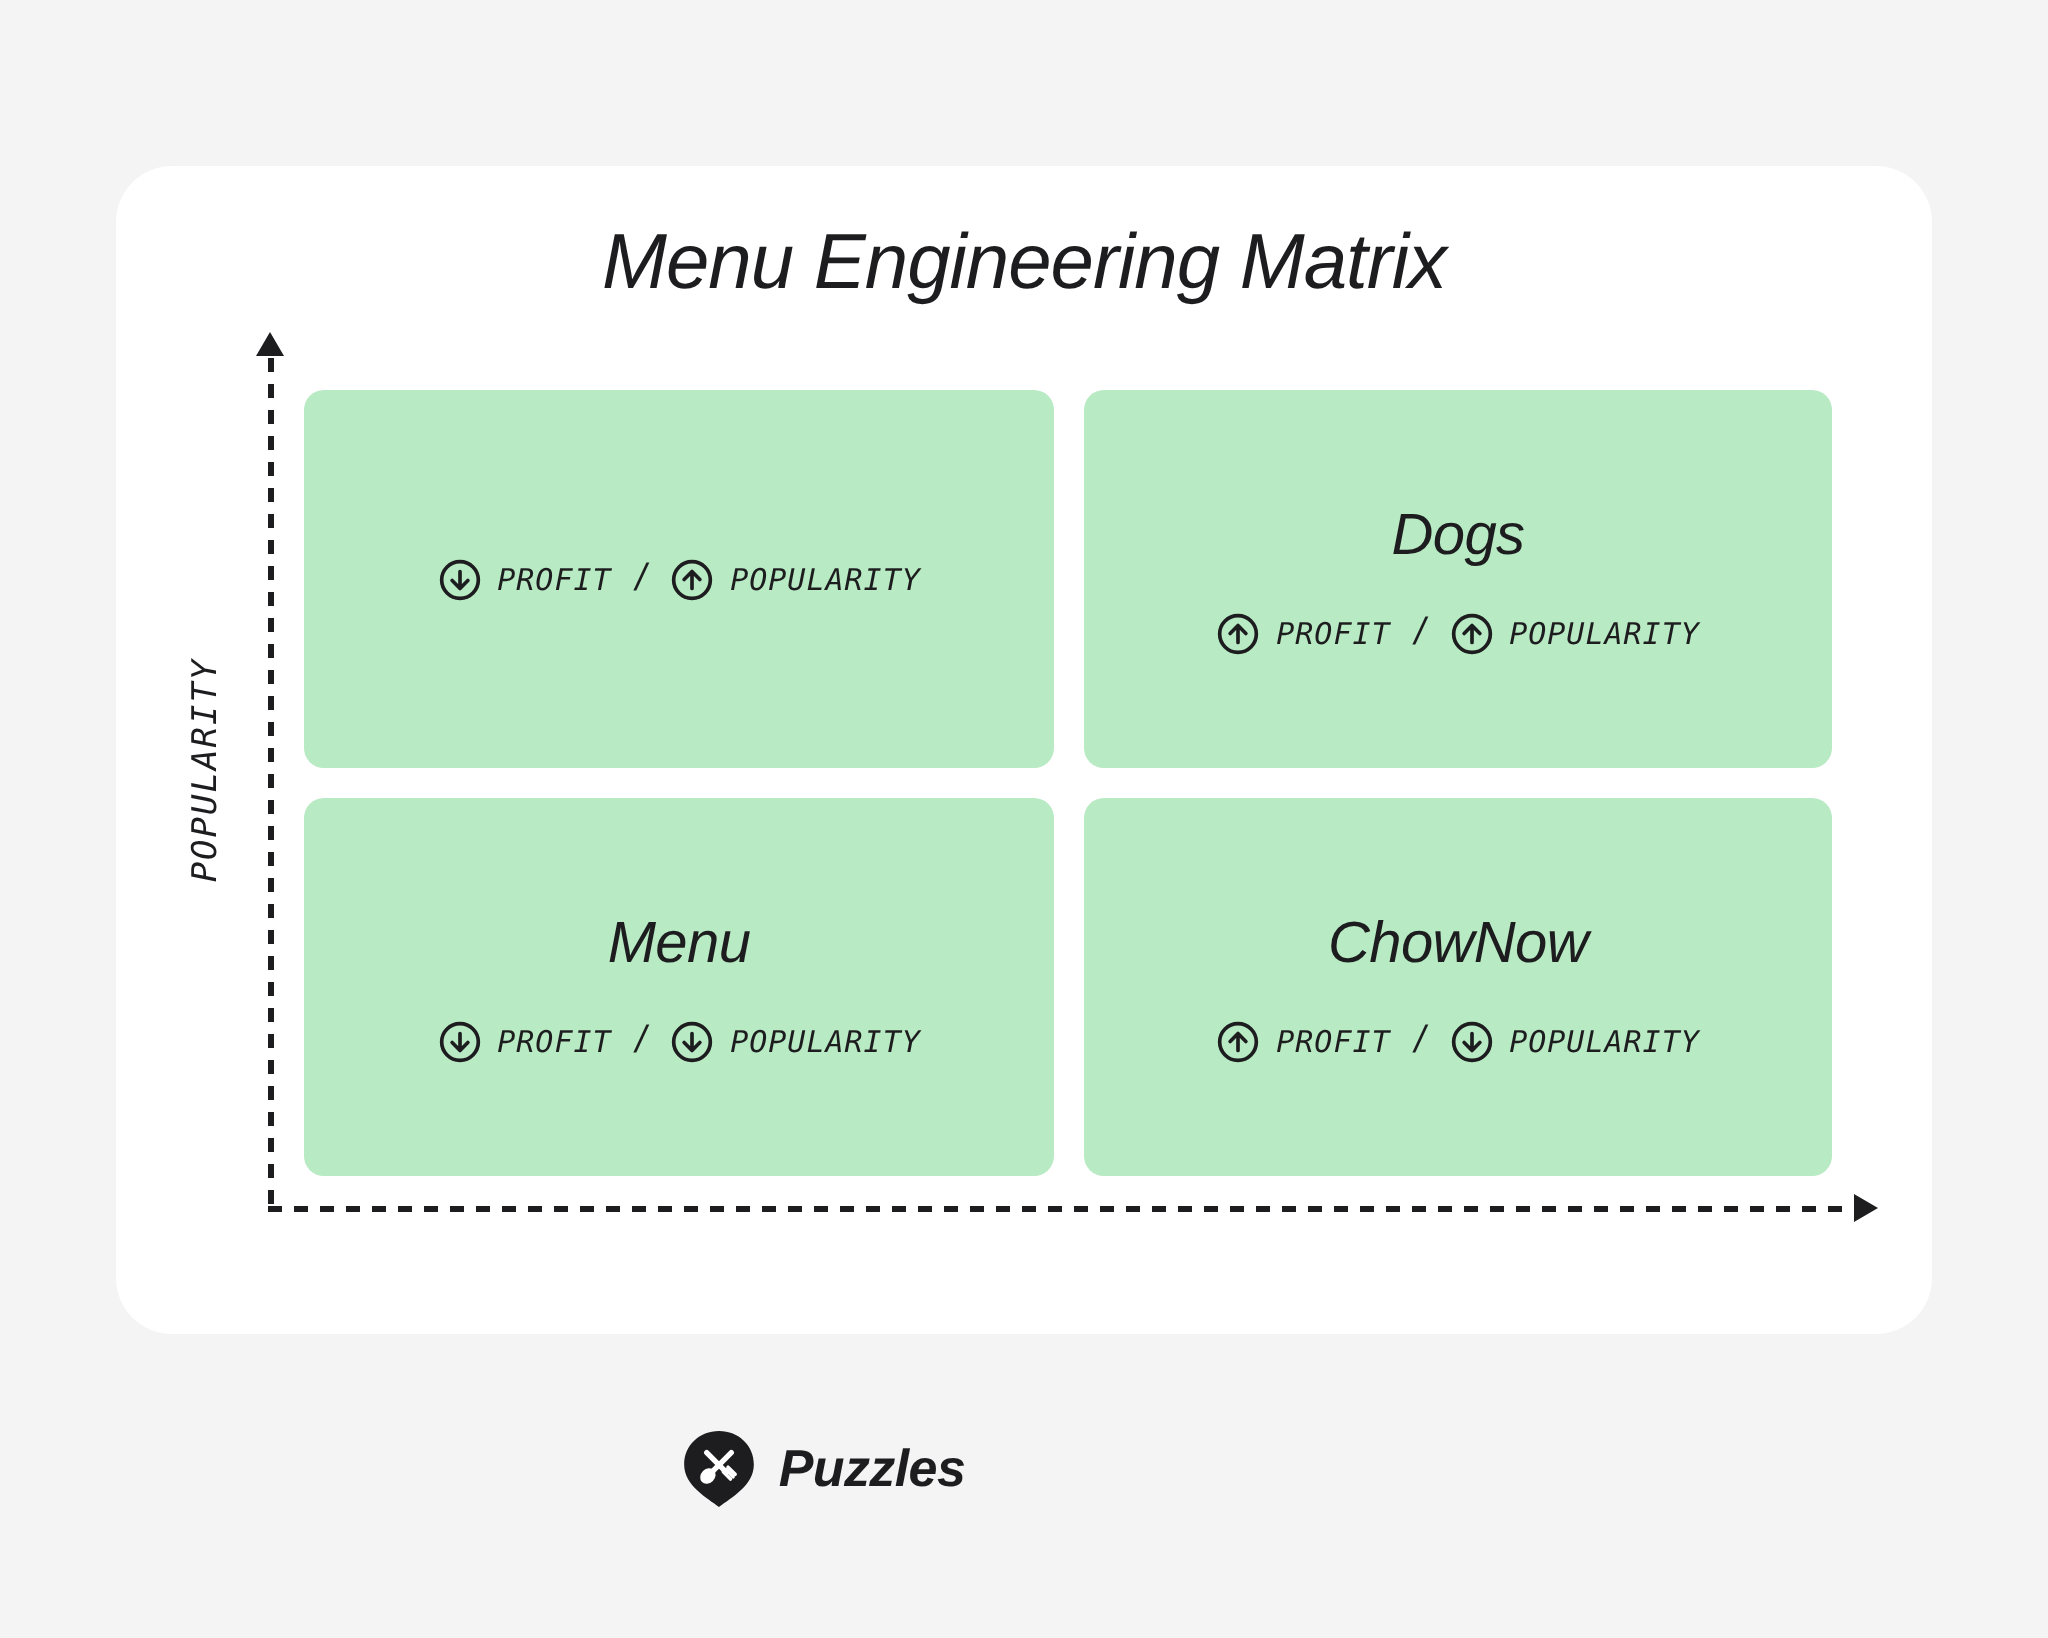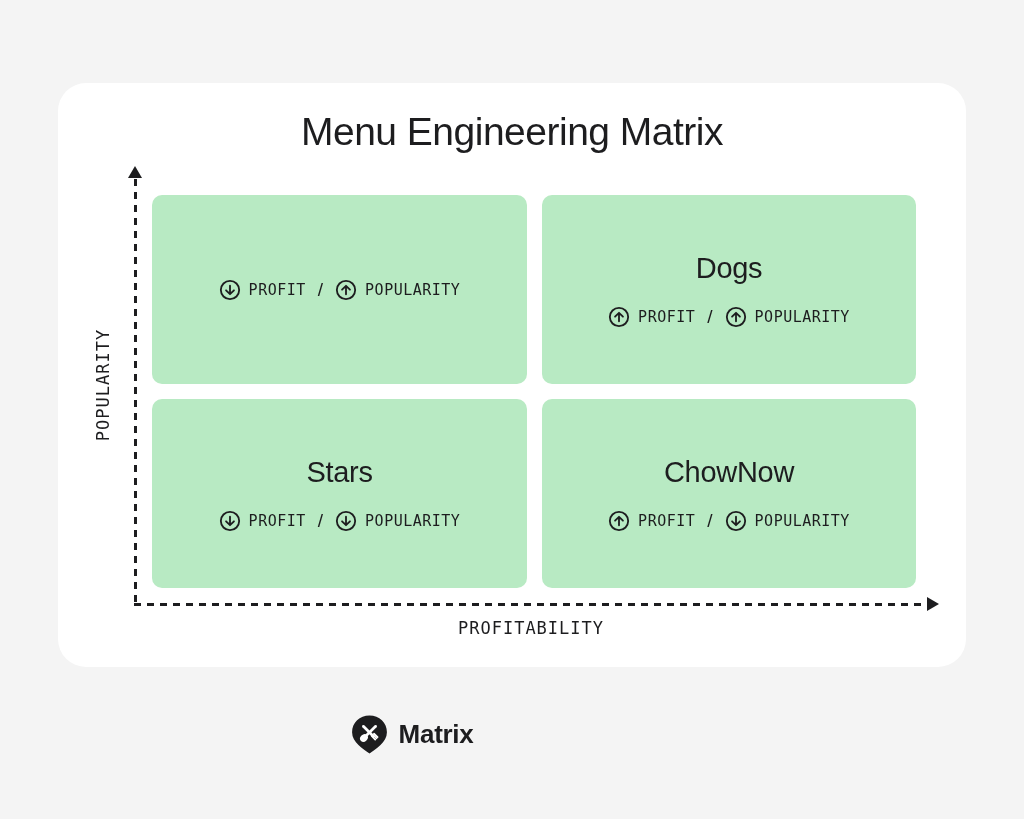--- a/index.html
+++ b/index.html
@@ -9,21 +9,21 @@
     --ink:#1d1d1f;
   }
   *{margin:0;padding:0;box-sizing:border-box;}
   html,body{width:1024px;height:819px;}
   body{
     background:var(--background);
     font-family:"Liberation Sans", sans-serif;
     color:var(--ink);
     overflow:hidden;
   }
-  .stage{position:relative;width:822px;height:819px;background:var(--background);}
+  .stage{position:relative;width:822px;height:819px;background:var(--background);font-style:italic;}
   .card{
     position:absolute;left:58px;top:83px;width:908px;height:584px;
     background:var(--card);border-radius:28px;
   }
   .title{
     position:absolute;left:0;top:27px;width:100%;
     text-align:center;font-size:39px;font-weight:500;letter-spacing:-0.5px;
     color:var(--ink);
   }
   
@@ -91,21 +91,20 @@
 <div class="stage">
   <div class="card">
     <h1 class="title">Menu Engineering Matrix</h1>
 
     <div class="y-axis"></div>
     <div class="y-arrow"></div>
     <div class="y-label axis-label">POPULARITY</div>
 
     <div class="x-axis"></div>
     <div class="x-arrow"></div>
-    <div class="x-label axis-label">PROFITABILITY</div>
 
     <div class="grid">
 
       <div class="quadrant">
         <div class="q-metrics">
           <span class="metric">
             <span class="arrow-icon">
                 <svg viewBox="0 0 24 24" fill="none" stroke="#1d1d1f" stroke-width="2" stroke-linecap="round" stroke-linejoin="round">
                   <circle cx="12" cy="12" r="10"></circle>
                   <path d="M12 7.4v8.6M7.7 12.3 12 16.6l4.3-4.3"></path>
@@ -145,21 +144,21 @@
                   <circle cx="12" cy="12" r="10"></circle>
                   <path d="M12 16.6V8M7.7 11.7 12 7.4l4.3 4.3"></path>
                 </svg>
               </span>
             <span class="m-label">POPULARITY</span>
           </span>
         </div>
       </div>
 
       <div class="quadrant">
-        <div class="q-title">Stars</div>
+        <div class="q-title">Menu</div>
         <div class="q-metrics">
           <span class="metric">
             <span class="arrow-icon">
                 <svg viewBox="0 0 24 24" fill="none" stroke="#1d1d1f" stroke-width="2" stroke-linecap="round" stroke-linejoin="round">
                   <circle cx="12" cy="12" r="10"></circle>
                   <path d="M12 7.4v8.6M7.7 12.3 12 16.6l4.3-4.3"></path>
                 </svg>
               </span>
             <span class="m-label">PROFIT</span>
           </span>
@@ -211,15 +210,15 @@
 
         <ellipse cx="14.6" cy="23.4" rx="3.4" ry="4.1" transform="rotate(45 14.6 23.4)" fill="#ffffff"></ellipse>
         <line x1="16.5" y1="21.5" x2="26" y2="12" stroke="#ffffff" stroke-width="2.6" stroke-linecap="round"></line>
 
         <line x1="14" y1="12" x2="23.5" y2="21.5" stroke="#ffffff" stroke-width="2.6" stroke-linecap="round"></line>
         <line x1="22.1" y1="21.4" x2="25.6" y2="24.9" stroke="#ffffff" stroke-width="1.7" stroke-linecap="round"></line>
         <line x1="24.4" y1="19.1" x2="27.9" y2="22.6" stroke="#ffffff" stroke-width="1.7" stroke-linecap="round"></line>
         <line x1="23.4" y1="20.3" x2="26.9" y2="23.8" stroke="#ffffff" stroke-width="1.7" stroke-linecap="round"></line>
       </svg>
     </span>
-    <span class="brand">Matrix</span>
+    <span class="brand">Puzzles</span>
   </div>
 </div>
 
 </body></html>

